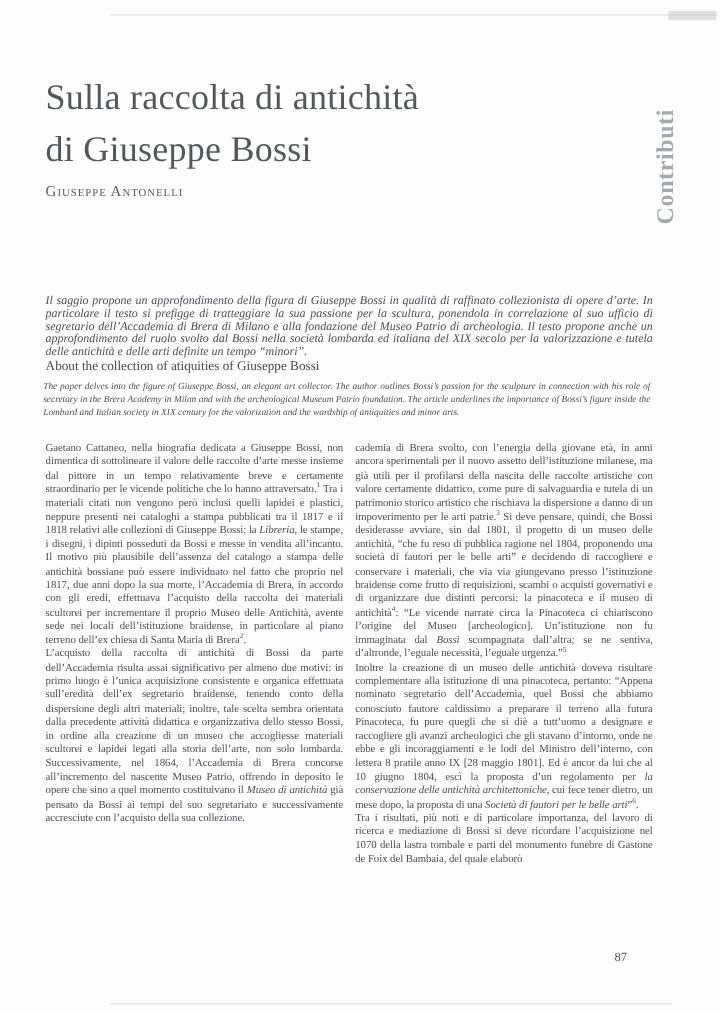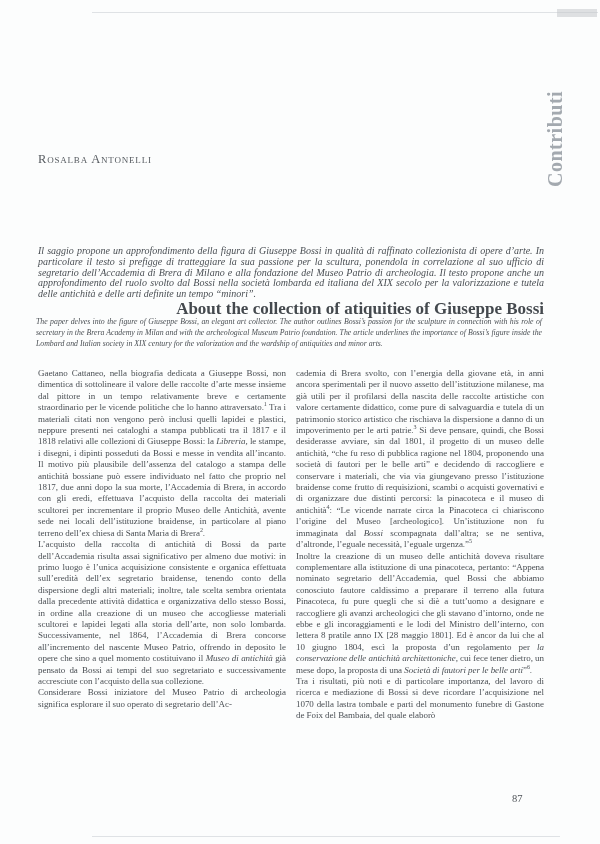--- a/index.html
+++ b/index.html
@@ -35,21 +35,21 @@
     font-size:20px; font-weight:700; color:var(--muted); letter-spacing:.5px;
     text-align:center;
   }
   
   .abstract-it{
     position:absolute; left:38px; top:246px; width:506px;
     font-style:italic; font-size:10px; line-height:10.8px; text-align:justify;
   }
   .abstract-en-heading{
     position:absolute; left:38px; top:299px; width:506px;
-    font-weight:700; font-size:17px; color:#44494e;text-align:right;
+    font-weight:400; font-size:11px; color:#44494e;
   }
   .abstract-en{
     position:absolute; left:36px; top:317px; width:506px;
     font-style:italic; font-size:7.8px; line-height:10.8px; text-align:justify;
   }
   
   .columns{
     position:absolute; left:38px; top:368px; width:506px; height:430px;
     display:flex; gap:10px; overflow:hidden;
   }
@@ -67,35 +67,36 @@
 
 <div class="page">
 
   <div class="scan-top-line"></div>
   <div class="scan-top-mark"></div>
   <div class="scan-bottom-line"></div>
 
   <div class="side-tab">Contributi</div>
 
   <h1 class="title">
+    <span>Sulla raccolta di antichità</span>
+    <span>di Giuseppe Bossi</span>
   </h1>
 
-  <div class="author">Rosalba Antonelli</div>
+  <div class="author">Giuseppe Antonelli</div>
 
   <section class="abstract-it">Il saggio propone un approfondimento della figura di Giuseppe Bossi in qualità di raffinato collezionista di opere d’arte. In particolare il testo si prefigge di tratteggiare la sua passione per la scultura, ponendola in correlazione al suo ufficio di segretario dell’Accademia di Brera di Milano e alla fondazione del Museo Patrio di archeologia. Il testo propone anche un approfondimento del ruolo svolto dal Bossi nella società lombarda ed italiana del XIX secolo per la valorizzazione e tutela delle antichità e delle arti definite un tempo “minori”.</section>
 
   <h2 class="abstract-en-heading">About the collection of atiquities of Giuseppe Bossi</h2>
 
   <section class="abstract-en">The paper delves into the figure of Giuseppe Bossi, an elegant art collector. The author outlines Bossi’s passion for the sculpture in connection with his role of secretary in the Brera Academy in Milan and with the archeological Museum Patrio foundation. The article underlines the importance of Bossi’s figure inside the Lombard and Italian society in XIX century for the valorization and the wardship  of antiquities and minor arts.</section>
 
   <main class="columns">
     <div class="col">
         <p><span>Gaetano Cattaneo, nella biografia dedicata a Giuseppe Bossi, non dimentica di sottolineare il valore delle raccolte d’arte messe insieme dal pittore in un tempo relativamente breve e certamente straordinario per le vicende politiche che lo hanno attraversato.</span><sup>1</sup><span> Tra i materiali citati non vengono però inclusi quelli lapidei e plastici, neppure presenti nei cataloghi a stampa pubblicati tra il 1817 e il 1818 relativi alle collezioni di Giuseppe Bossi: la </span><span class="it">Libreria</span><span>, le stampe, i disegni, i dipinti posseduti da Bossi e messe in vendita all’incanto. Il motivo più plausibile dell’assenza del catalogo a stampa delle antichità bossiane può essere individuato nel fatto che proprio nel 1817, due anni dopo la sua morte, l’Accademia di Brera, in accordo con gli eredi, effettuava l’acquisto della raccolta dei materiali scultorei per incrementare il proprio Museo delle Antichità, avente sede nei locali dell’istituzione braidense, in particolare al piano terreno dell’ex chiesa di Santa Maria di Brera</span><sup>2</sup><span>.</span></p>
         <p><span>L’acquisto della raccolta di antichità di Bossi da parte dell’Accademia risulta assai significativo per almeno due motivi: in primo luogo è l’unica acquisizione consistente e organica effettuata sull’eredità dell’ex segretario braidense, tenendo conto della dispersione degli altri materiali; inoltre, tale scelta sembra orientata dalla precedente attività didattica e organizzativa dello stesso Bossi, in ordine alla creazione di un museo che accogliesse materiali scultorei e lapidei legati alla storia dell’arte, non solo lombarda. Successivamente, nel 1864, l’Accademia di Brera concorse all’incremento del nascente Museo Patrio, offrendo in deposito le opere che sino a quel momento costituivano il </span><span class="it">Museo di antichità</span><span> già pensato da Bossi ai tempi del suo segretariato e successivamente accresciute con l’acquisto della sua collezione.</span></p>
-        <p><span>Considerare Bossi iniziatore del Museo Patrio di archeologia significa esplorare il suo operato di segretario dell’Ac-</span></p>
       </div>
     <div class="col">
         <p><span>cademia di Brera svolto, con l’energia della giovane età, in anni ancora sperimentali per il nuovo assetto dell’istituzione milanese, ma già utili per il profilarsi della nascita delle raccolte artistiche con valore certamente didattico, come pure di salvaguardia e tutela di un patrimonio storico artistico che rischiava la dispersione a danno di un impoverimento per le arti patrie.</span><sup>3</sup><span> Si deve pensare, quindi, che Bossi desiderasse avviare, sin dal 1801, il progetto di un museo delle antichità, “che fu reso di pubblica ragione nel 1804, proponendo una società di fautori per le belle arti” e decidendo di raccogliere e conservare i materiali, che via via giungevano presso l’istituzione braidense come frutto di requisizioni, scambi o acquisti governativi e di organizzare due distinti percorsi: la pinacoteca e il museo di antichità</span><sup>4</sup><span>: “Le vicende narrate circa la Pinacoteca ci chiariscono l’origine del Museo [archeologico]. Un’istituzione non fu immaginata dal </span><span class="it">Bossi</span><span> scompagnata dall’altra; se ne sentiva, d’altronde, l’eguale necessità, l’eguale urgenza.”</span><sup>5</sup></p>
         <p><span>Inoltre la creazione di un museo delle antichità doveva risultare complementare alla istituzione di una pinacoteca, pertanto: “Appena nominato segretario dell’Accademia, quel Bossi che abbiamo conosciuto fautore caldissimo a preparare il terreno alla futura Pinacoteca, fu pure quegli che si diè a tutt’uomo a designare e raccogliere gli avanzi archeologici che gli stavano d’intorno, onde ne ebbe e gli incoraggiamenti e le lodi del Ministro dell’interno, con lettera 8 pratile anno IX [28 maggio 1801]. Ed è ancor da lui che al 10 giugno 1804, escì la proposta d’un regolamento per </span><span class="it">la conservazione delle antichità architettoniche</span><span>, cui fece tener dietro, un mese dopo, la proposta di una </span><span class="it">Società di fautori per le belle arti</span><span>”</span><sup>6</sup><span>.</span></p>
         <p><span>Tra i risultati, più noti e di particolare importanza, del lavoro di ricerca e mediazione di Bossi si deve ricordare l’acquisizione nel 1070 della lastra tombale e parti del monumento funebre di Gastone de Foix del Bambaia, del quale elaborò</span></p>
       </div>
   </main>
 
   <div class="page-number">87</div>
 

